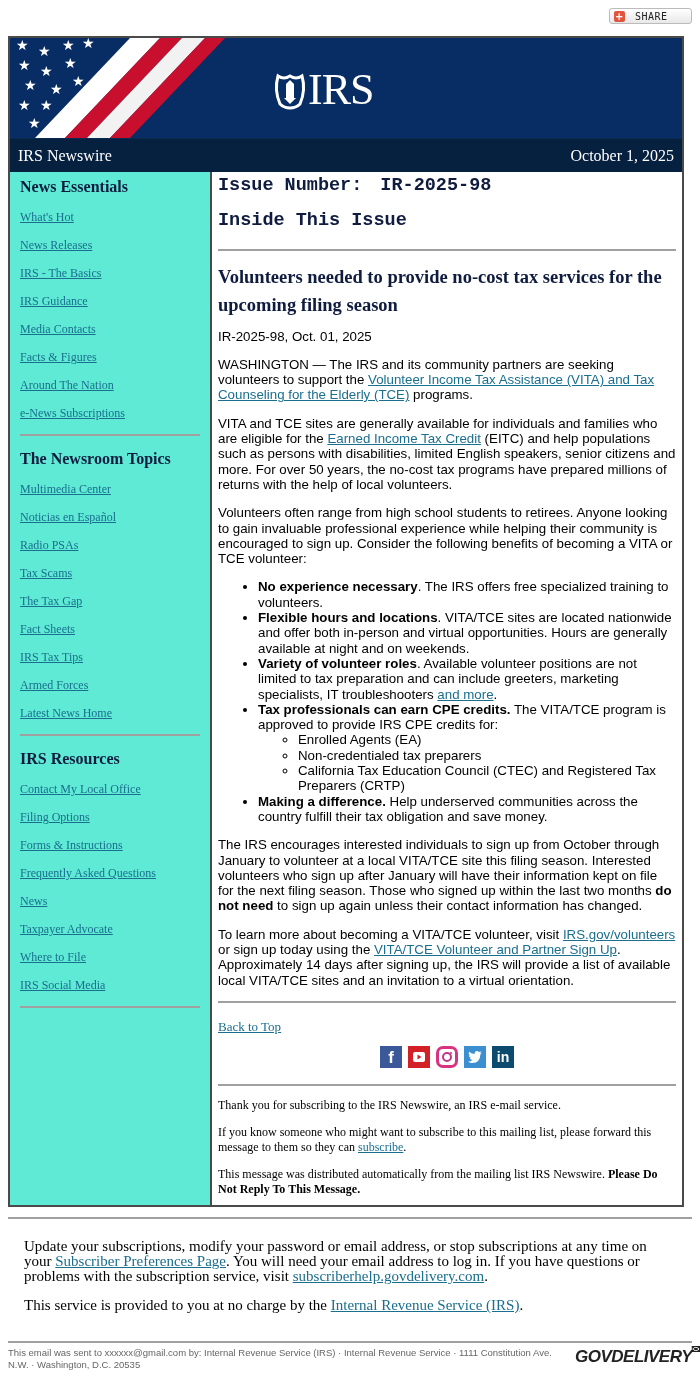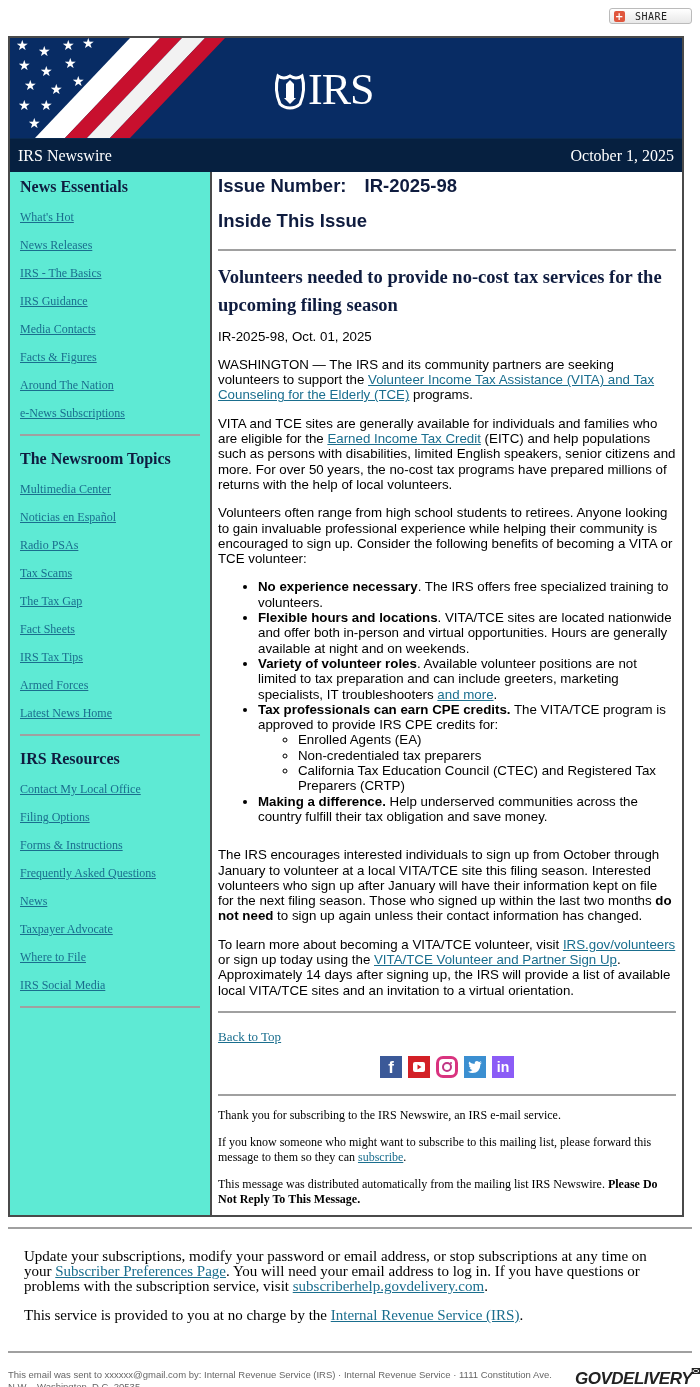--- a/index.html
+++ b/index.html
@@ -13,41 +13,41 @@
   .banner svg.flag { position: absolute; left: 0; top: 0; }
   .logo { position: absolute; left: 262px; top: 32px; display: flex; align-items: center; color: #fff; }
   .logo-text { font-family: "Liberation Serif", serif; font-size: 44px; line-height: 40px; letter-spacing: -1px; }
   .titlebar { height: 34px; background: #062040; color: #fff; display: flex; justify-content: space-between; align-items: center; padding: 0 8px; font-size: 16px; border-top: 1px solid #0a2a50; }
   .cols { display: flex; }
   .sidebar { width: 202px; background: #5eead4; border-right: 2px solid #4a4a4a; padding: 4px 10px 0 10px; }
   .sidebar h3 { font-size: 16px; color: #0f1c3f; margin: 2px 0 14px 0; font-weight: bold; }
   .sidebar .link { display: block; font-size: 12px; margin-bottom: 13px; color: #1a6e8e; }
   .sidebar hr { border: 0; border-top: 2px solid #a0a0a0; margin: 8px 0 14px 0; }
   .main { flex: 1; padding: 4px 6px 6px 6px; font-family: "Liberation Sans", sans-serif; font-size: 13.3px; line-height: 15.3px; }
-  .main h2 { font-family: Liberation Sans, sans-serif; color: #0f1c3f; font-size: 18.5px; margin: 2px 0 20px 0; }
+  .main h2 { font-family: Liberation Mono, monospace; color: #0f1c3f; font-size: 18.5px; margin: 2px 0 20px 0; }
   .main h2.inside { margin-bottom: 20px; }
   .issue-num { margin-left: 18px; }
   .main hr { border: 0; border-top: 2px solid #a0a0a0; margin: 0 0 12px 0; }
   .main h1 { font-family: "Liberation Serif", serif; color: #0f1c3f; font-size: 18.5px; line-height: 28px; margin: 0 0 10px 0; }
   .main p { margin: 0 0 13px 0; }
-  .main ul { margin: 0 0 23px 0; padding-left: 40px; }
+  .main ul { margin: 0 0 13px 0; padding-left: 40px; }
   .main ul ul { margin: 0; padding-left: 40px; list-style: circle; }
   .back { font-family: "Liberation Serif", serif; font-size: 13px; display: inline-block; margin: 4px 0 12px 0; }
   .social { display: flex; justify-content: center; gap: 6px; margin-bottom: 16px; }
   .soc { width: 22px; height: 22px; display: flex; align-items: center; justify-content: center; color: #fff; font-family: "Liberation Sans", sans-serif; font-weight: bold; cursor: pointer; }
   .fb { background: #3b5998; font-size: 17px; }
   .yt { background: #d32026; }
   .ig { background: #fff; border: 3px solid #d9337f; border-radius: 7px; width: 22px; height: 22px; }
   .tw { background: #3b8fd1; font-size: 12px; }
-  .li { background: #8b5cf6; font-size: 14px; }
+  .li { background: #0c4a6e; font-size: 14px; }
   .fine { font-family: "Liberation Serif", serif; font-size: 12px; line-height: 15px; }
   .fine p { margin: 0 0 12px 0; }
   .after-frame { margin-top: 10px; border-top: 2px solid #a0a0a0; margin-left: 8px; margin-right: 8px; padding: 20px 16px 0 16px; font-family: "Liberation Serif", serif; font-size: 15px; line-height: 15px; }
   .after-frame p { margin: 0 0 14px 0; }
-  .footer { margin: 28px 8px 0 8px; border-top: 2px solid #a0a0a0; padding-top: 16px; display: flex; justify-content: space-between; align-items: flex-start; font-family: "Liberation Sans", sans-serif; font-size: 9.5px; color: #666; line-height: 12px; }
+  .footer { margin: 28px 8px 0 8px; border-top: 2px solid #a0a0a0; padding-top: 4px; display: flex; justify-content: space-between; align-items: flex-start; font-family: "Liberation Sans", sans-serif; font-size: 9.5px; color: #666; line-height: 12px; }
   .footer-text { width: 560px; }
   .govd { font-family: "Liberation Sans", sans-serif; font-weight: bold; font-style: italic; font-size: 17px; color: #222; letter-spacing: -0.5px; margin-top: 4px; position: relative; }
   .govd .env { position: absolute; right: -8px; top: -8px; font-size: 11px; font-style: normal; }
 </style>
 </head>
 <body>
 
 <div class="share-wrap">
   <div class="share-btn">
     <span class="share-plus">+</span>

